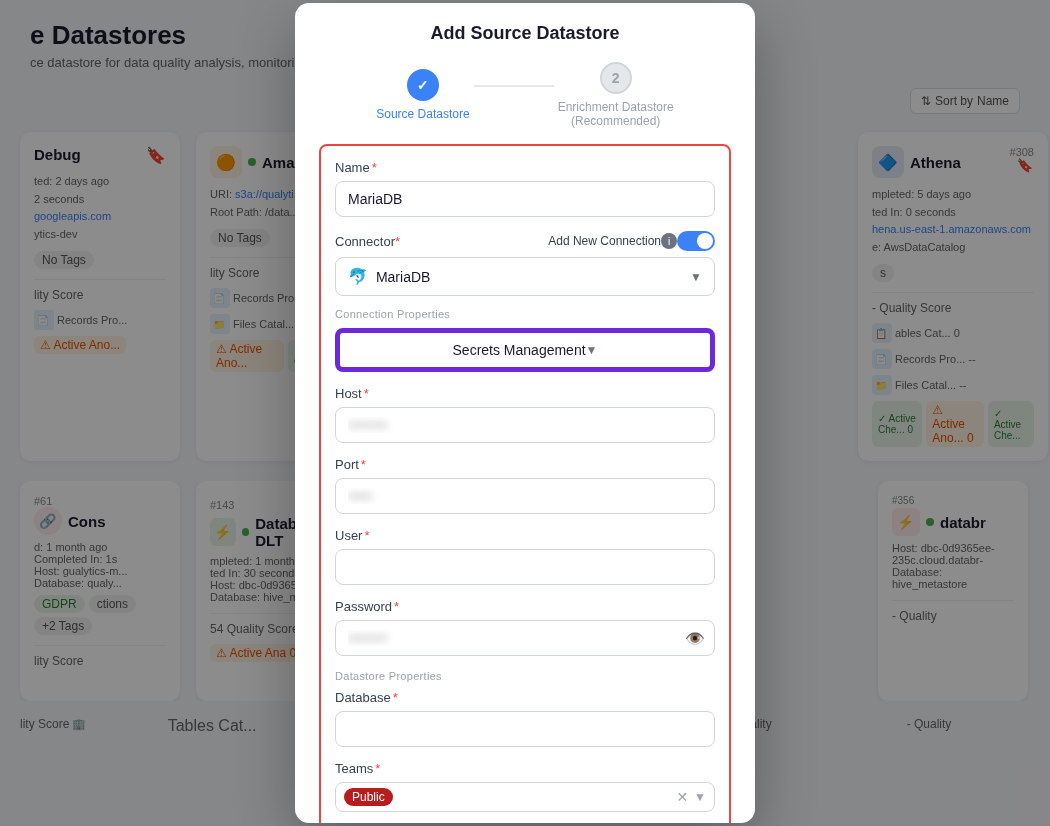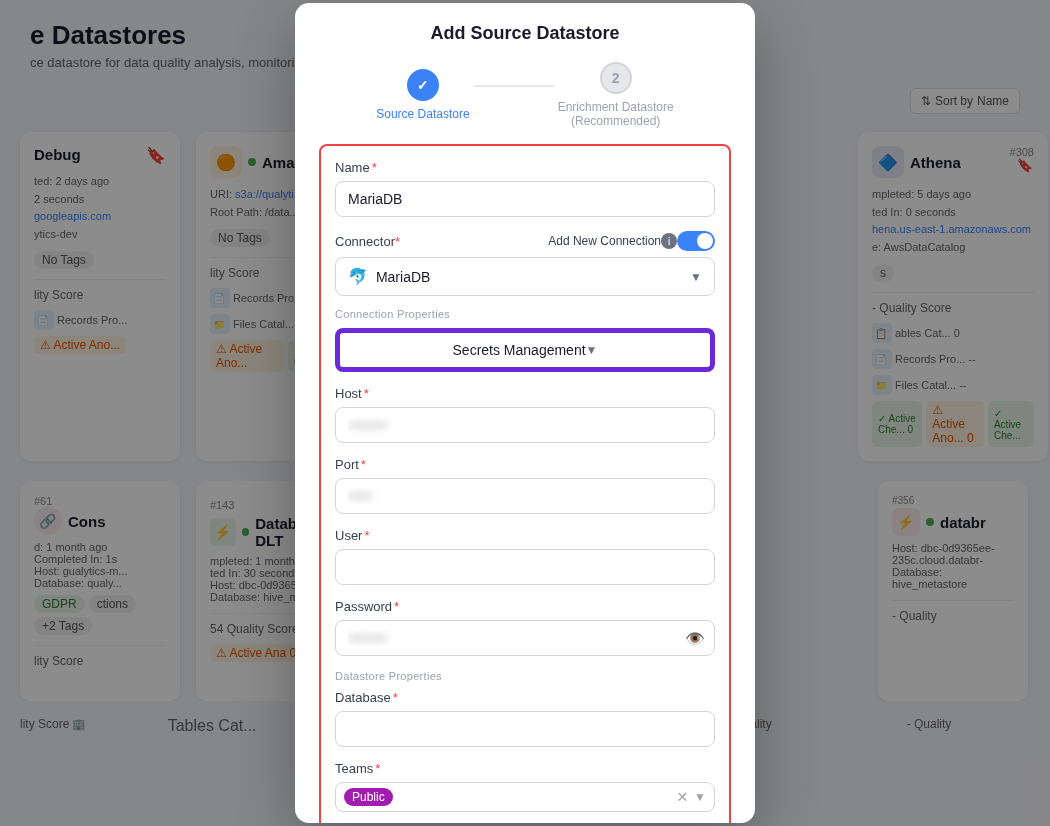--- a/index.html
+++ b/index.html
@@ -76,21 +76,21 @@
     .section-divider { font-size: 11px; color: #9ca3af; margin: 12px 0 8px; letter-spacing: 0.3px; }
 
     .secrets-select { width: 100%; padding: 9px 12px; border: 5px solid #6d28d9; border-radius: 8px; font-size: 14px; color: #1a1a2e; display: flex; align-items: center; justify-content: center; cursor: pointer; margin-bottom: 14px; }
 
     .input-with-icon { position: relative; }
     .input-with-icon .eye-icon { position: absolute; right: 10px; top: 50%; transform: translateY(-50%); color: #9ca3af; cursor: pointer; font-size: 16px; }
 
     .blurred-input { color: transparent; text-shadow: 0 0 8px rgba(0,0,0,0.4); }
 
     .teams-input-area { display: flex; align-items: center; border: 1px solid #d1d5db; border-radius: 8px; padding: 5px 8px; gap: 6px; }
-    .team-chip { background: #a21caf; color: #fff; font-size: 12px; padding: 2px 8px; border-radius: 12px; display: flex; align-items: center; gap: 4px; }
+    .team-chip { background: #b91c1c; color: #fff; font-size: 12px; padding: 2px 8px; border-radius: 12px; display: flex; align-items: center; gap: 4px; }
     .teams-input-area .clear-icon { margin-left: auto; color: #9ca3af; cursor: pointer; font-size: 14px; }
     .teams-input-area .chevron-icon { color: #9ca3af; cursor: pointer; font-size: 12px; }
 
     .initiate-row { display: flex; align-items: flex-start; gap: 10px; margin-top: 14px; padding: 2px 0; }
     .checkbox { width: 16px; height: 16px; border: 1.5px solid #d1d5db; border-radius: 3px; flex-shrink: 0; margin-top: 1px; cursor: pointer; }
     .initiate-text { font-size: 13px; font-weight: 500; color: #1a1a2e; }
 
     .chevron-down { font-size: 12px; color: #6b7280; }
   </style>
 </head>

